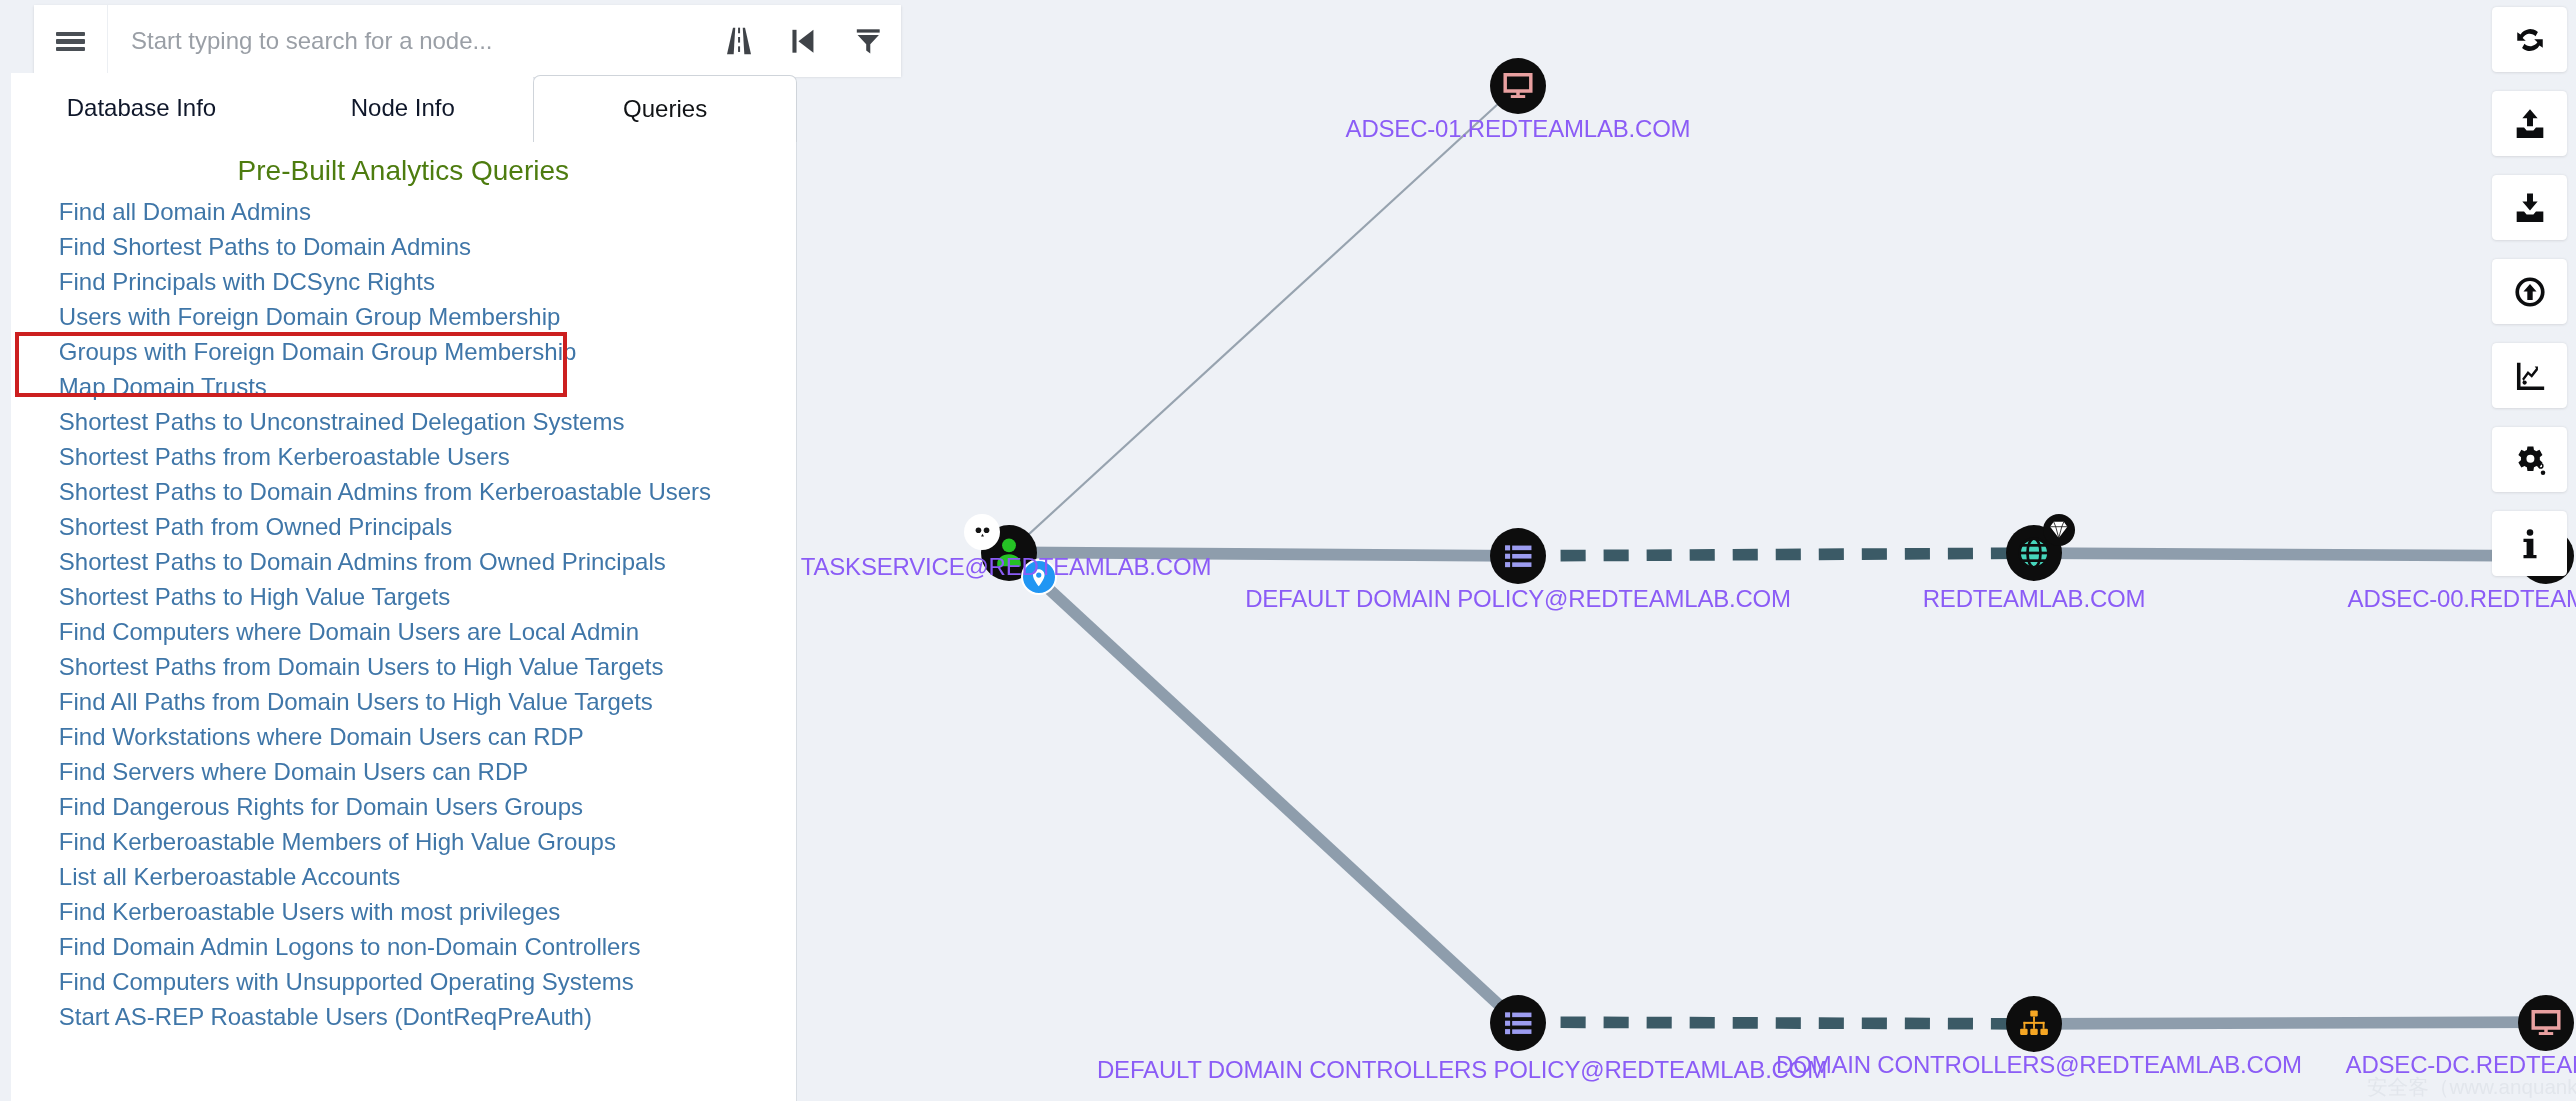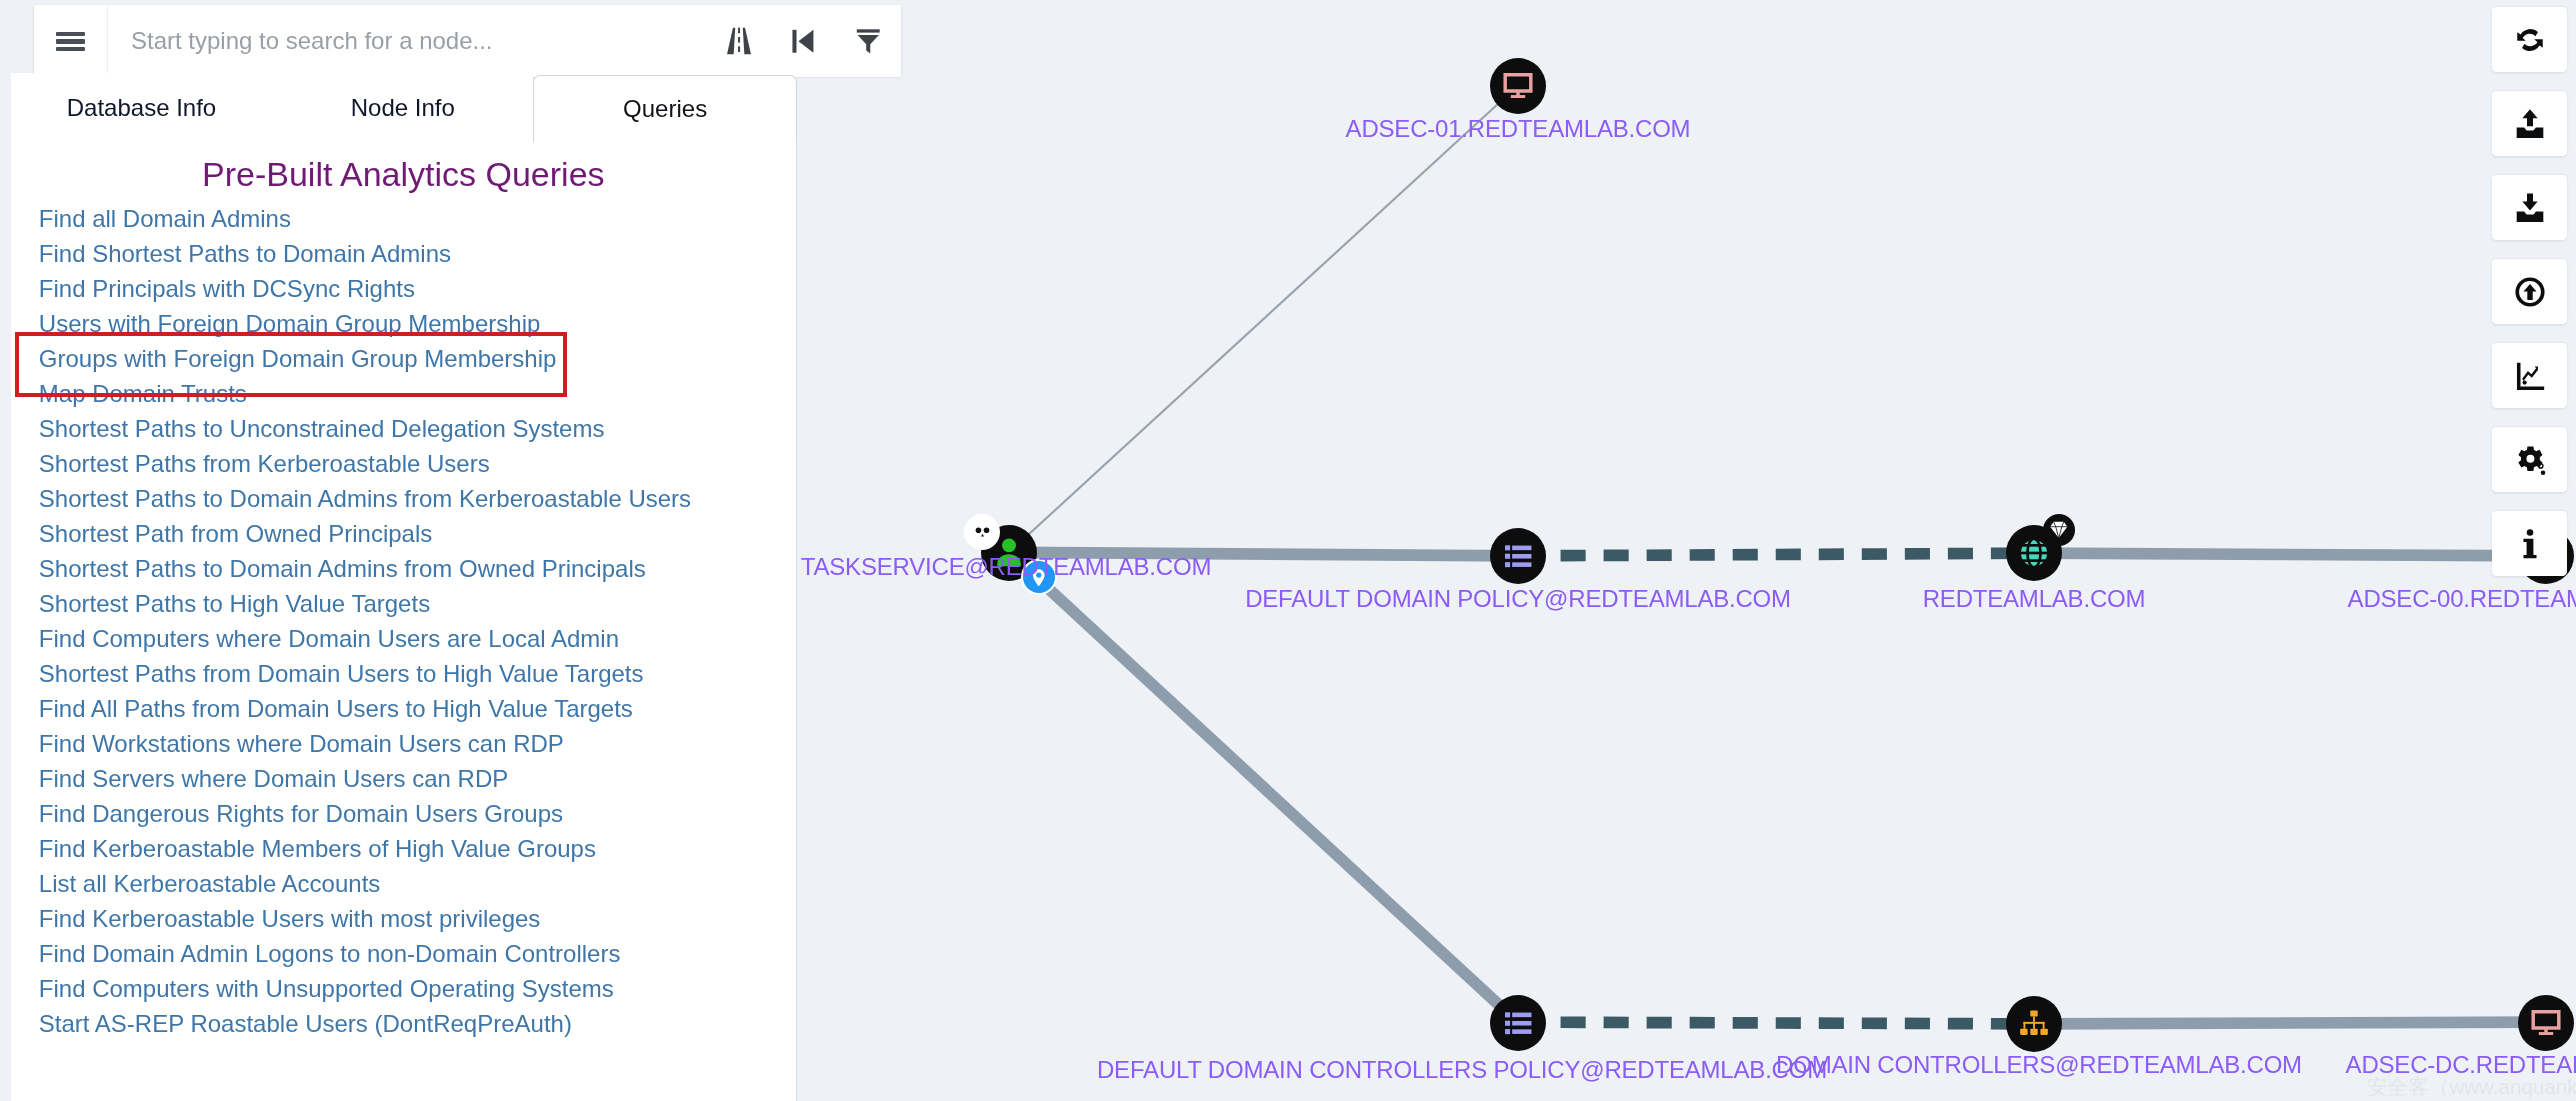--- a/index.html
+++ b/index.html
@@ -158,27 +158,27 @@
     left: 10.8px; top: 142px;
     width: 786px;
     height: 960px;
     background: #ffffff;
     border-right: 0.9px solid #d8dde3;
     pointer-events: auto;
     overflow: hidden;
   }
   #panel-title {
     text-align: center;
-    font-size: 34px;
-    color: #701a75;
+    font-size: 28px;
+    color: #4d7c0f;
     padding-top: 12.6px;
     padding-bottom: 7.2px;
     font-weight: 400;
   }
-  #query-list { padding-left: 28px; }
+  #query-list { padding-left: 48px; }
   .query-item {
     font-size: 24px;
     line-height: 35px;
     color: #3f76a8;
     cursor: pointer;
     white-space: nowrap;
   }
 
   
   #highlight-box {

